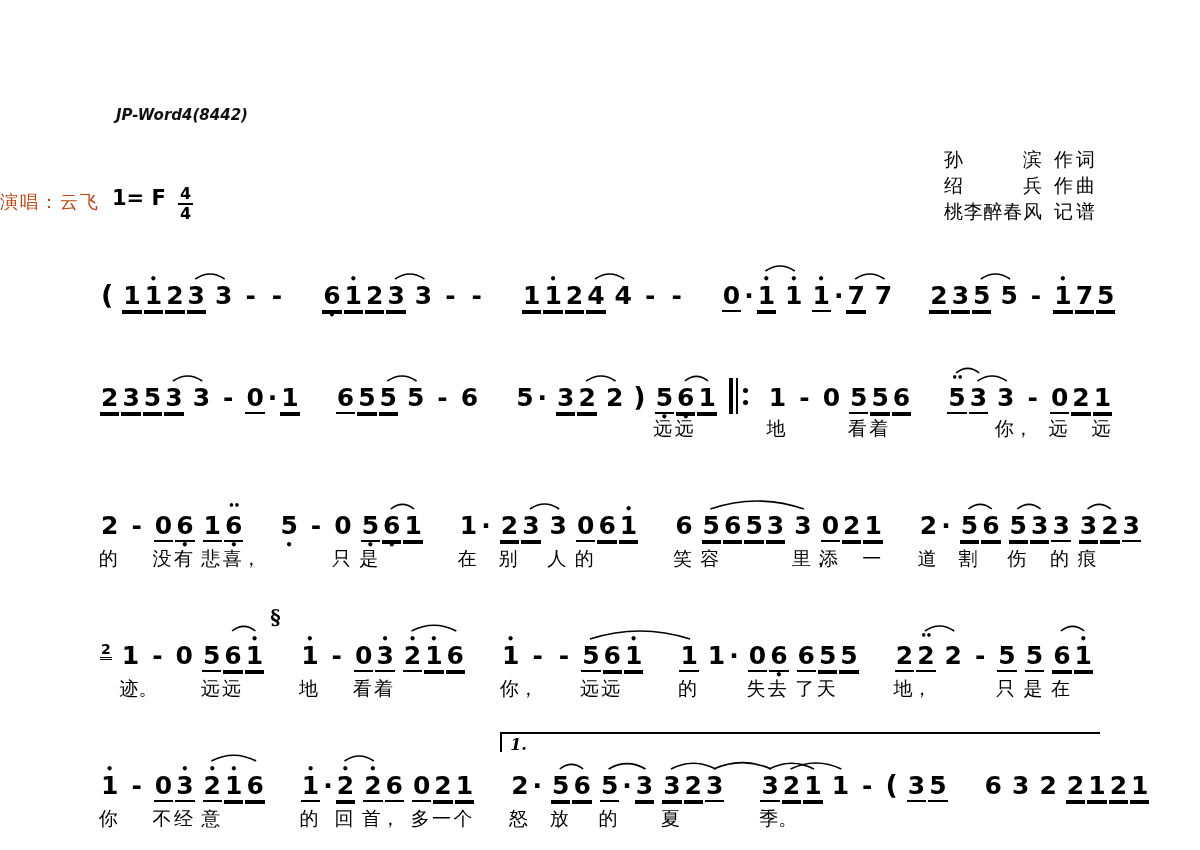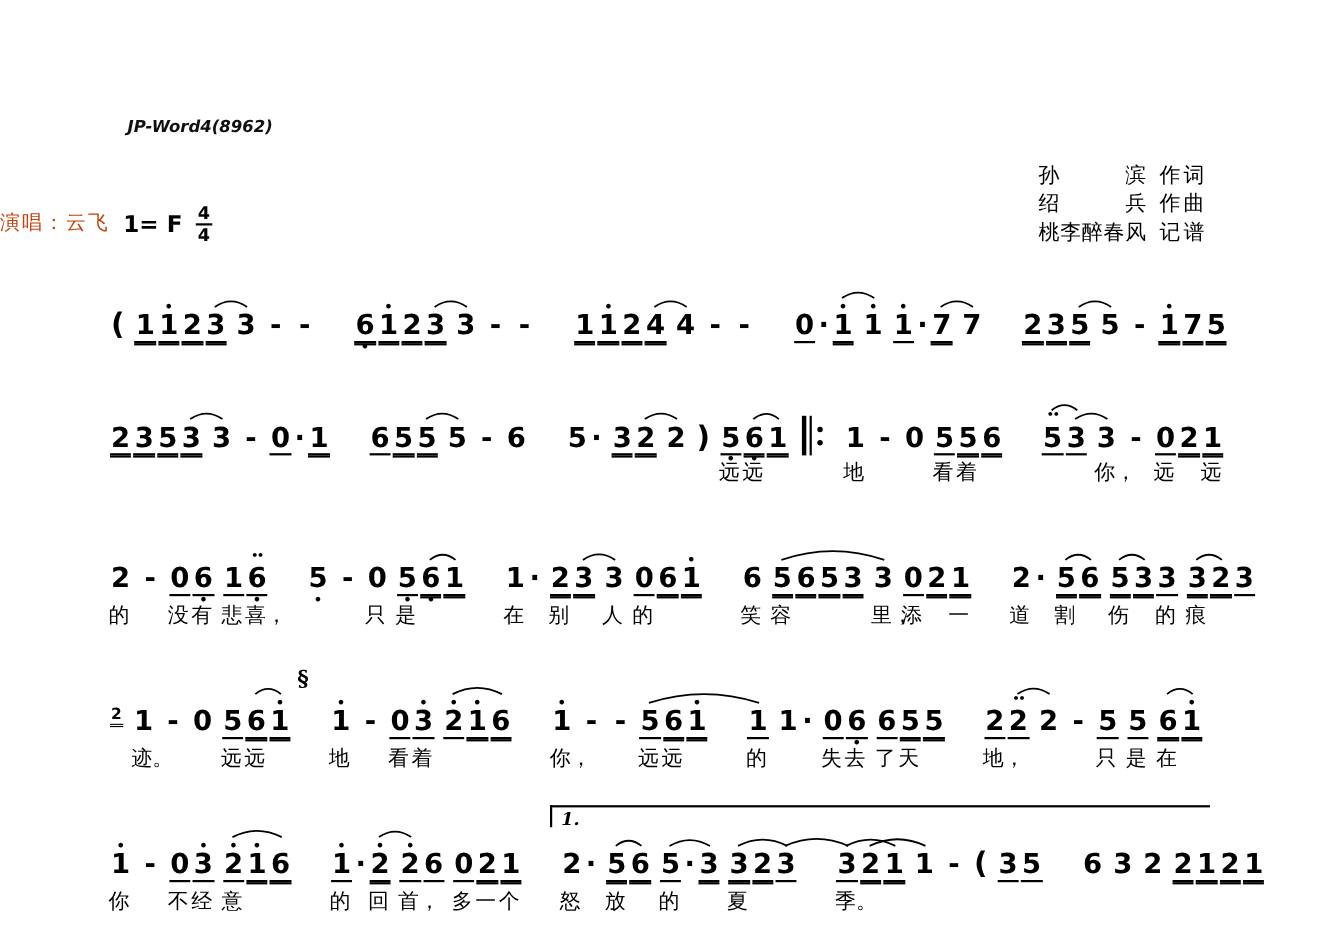--- a/index.html
+++ b/index.html
@@ -8,21 +8,21 @@
   .watermark{position:absolute;left:116px;top:106px;font:italic bold 15px "DejaVu Sans",sans-serif;color:#111;}
   .title{position:absolute;left:0;right:0;top:106px;text-align:center;
          font-weight:bold;font-size:42px;letter-spacing:4px;font-family:"DejaVu Sans",sans-serif;}
   .subtitle{position:absolute;left:0;right:0;top:190px;text-align:left;
             font-size:18px;letter-spacing:2px;font-family:"DejaVu Serif",serif;color:#c2410c;}
   .credits{position:absolute;right:102px;top:146px;font-family:"DejaVu Serif",serif;
            font-size:19px;line-height:26px;}
   .credit-row{display:flex;align-items:baseline;justify-content:flex-end;}
   .credit-name{display:inline-flex;justify-content:space-between;width:98px;}
   .credit-role{margin-left:12px;letter-spacing:3px;}
-  .keymeter{position:absolute;left:112px;top:186px;display:flex;align-items:center;
+  .keymeter{position:absolute;left:112px;top:186px;display:flex;
             font-weight:bold;font-size:21px;}
   .meter{display:inline-flex;flex-direction:column;align-items:center;margin-left:12px;
          font-size:16px;line-height:1.0;font-weight:bold;}
   .meter-top{border-bottom:2px solid #000;padding:0 2px 1px;}
   .meter-bot{padding:1px 2px 0;}
   .score{position:absolute;left:100px;top:240px;width:1000px;}
   .score-line{position:relative;height:130px;}
   .score-line.first{height:100px;}
   .notes-row{display:flex;align-items:baseline;padding-top:30px;}
   .notes-row>*:first-child{margin-left:0;}
@@ -55,21 +55,21 @@
   .arcs{position:absolute;left:0;top:0;overflow:visible;pointer-events:none;}
   .volta{position:absolute;top:2px;right:0;height:18px;border-top:2px solid #000;
          border-left:2px solid #000;}
   .volta-label{font:italic bold 16px "DejaVu Serif",serif;display:inline-block;
                margin:1px 0 0 8px;}
 </style>
 </head>
 <body>
 
 <div class="page">
-  <div class="watermark">JP-Word4(8962)</div>
+  <div class="watermark">JP-Word4(8442)</div>
   <div class="subtitle">演唱：云飞</div>
 
   <div class="credits">
     <div class="credit-row">
       <span class="credit-name jname">
           <span>孙</span>
           <span>滨</span>
         </span>
       <span class="credit-role">作词</span>
     </div>

